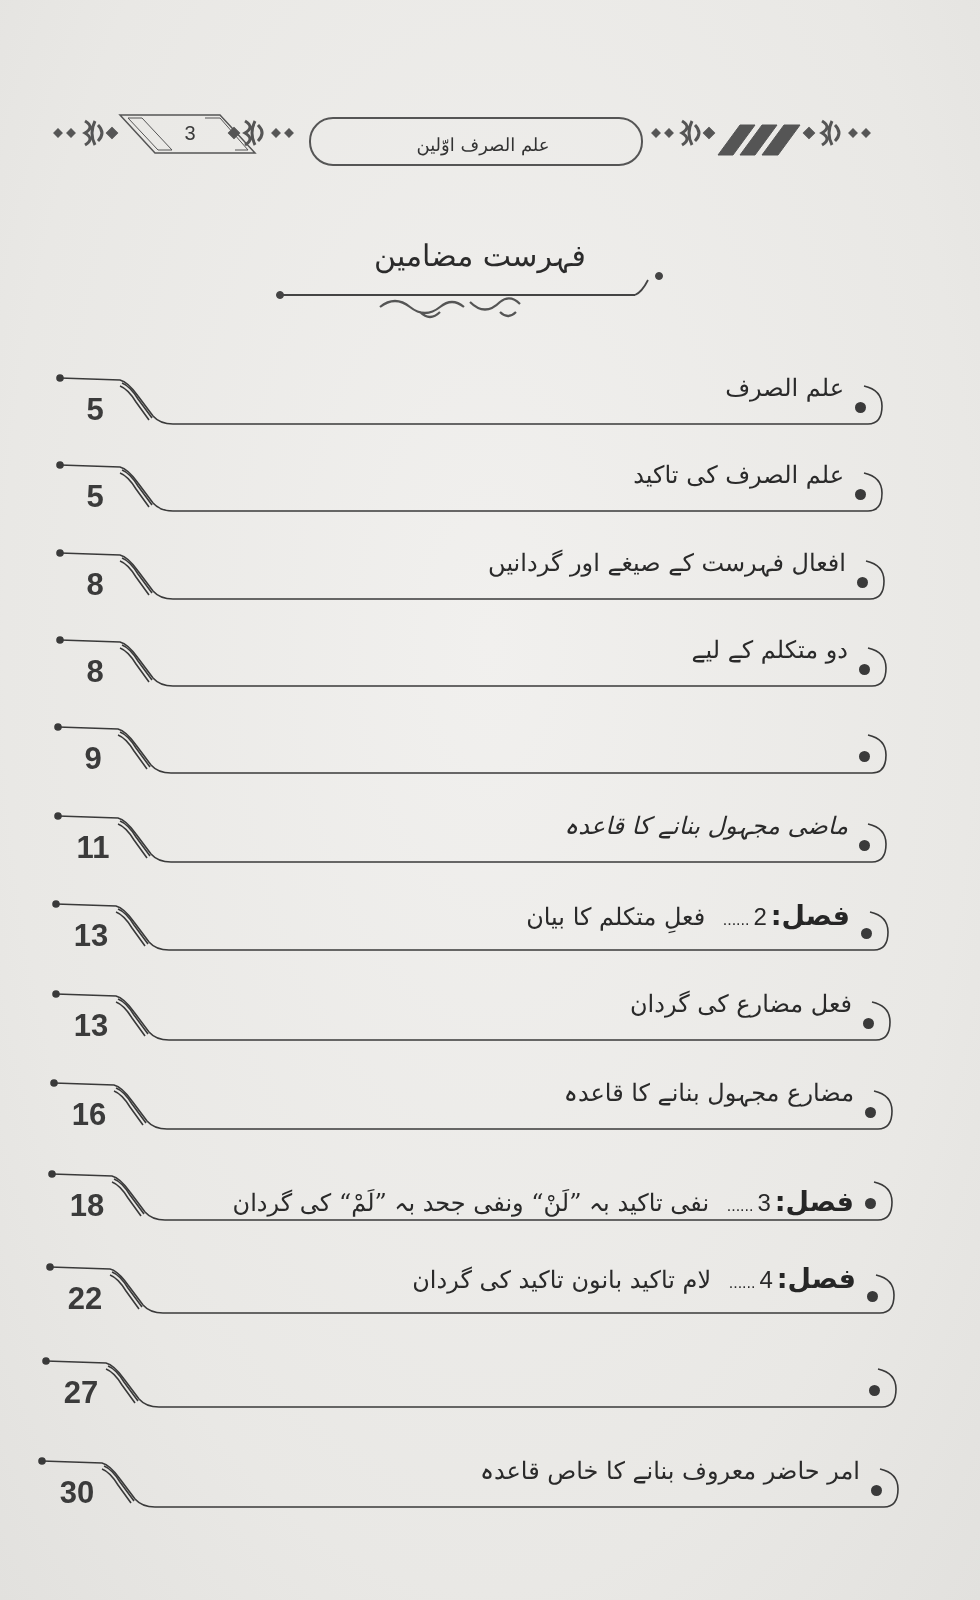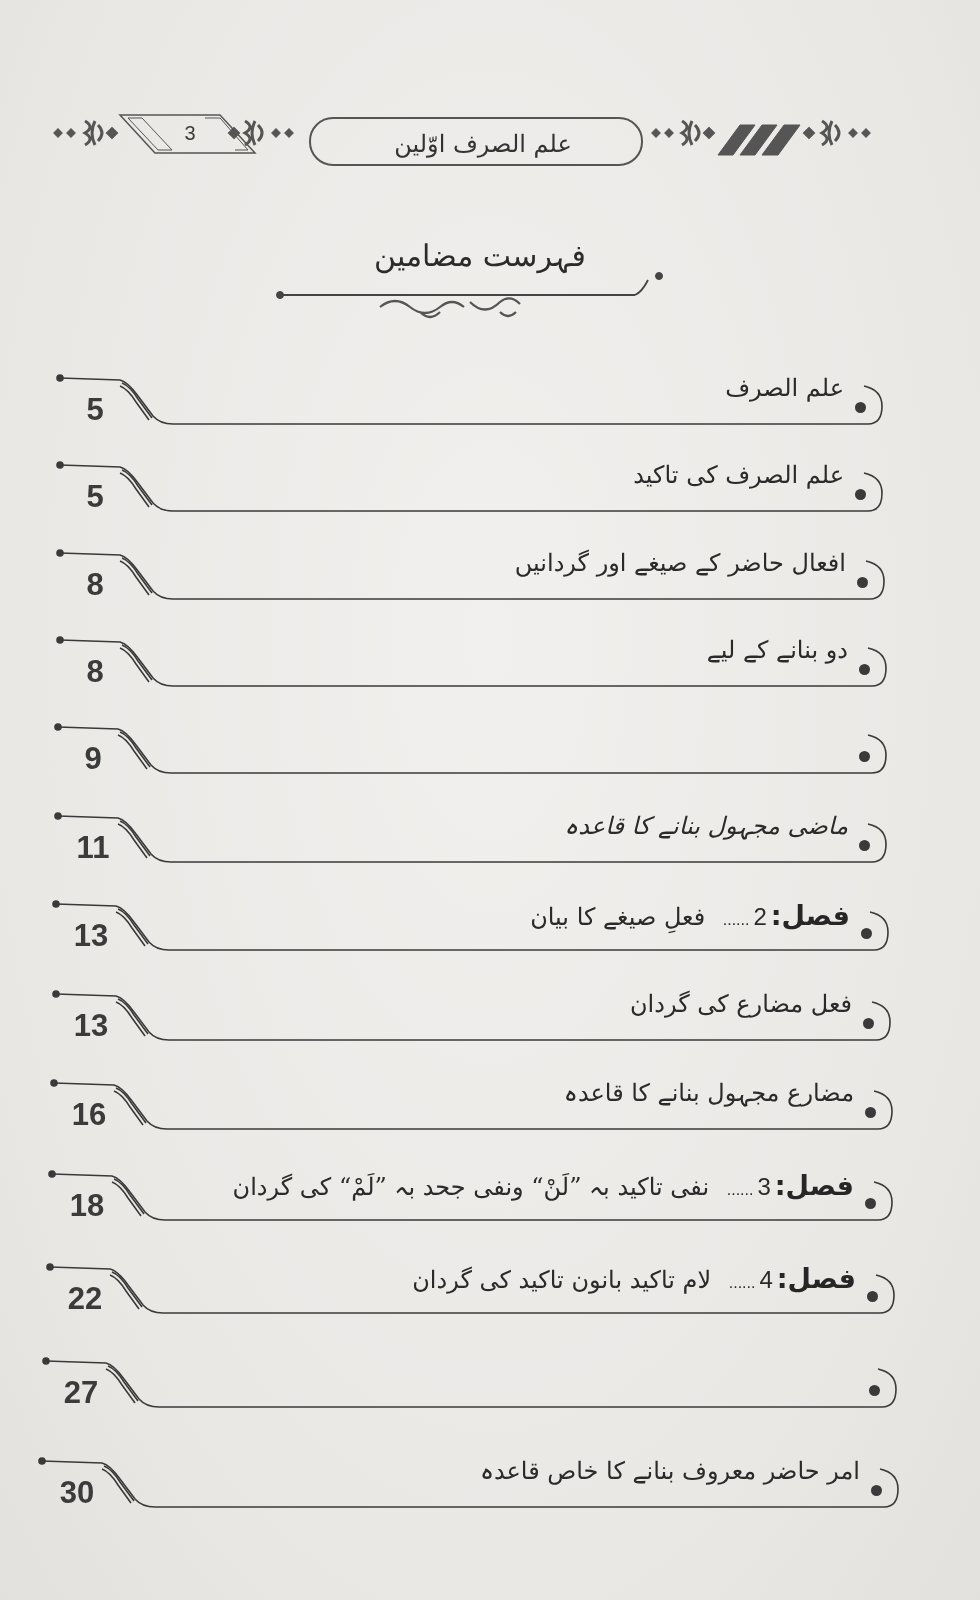--- a/index.html
+++ b/index.html
@@ -17,21 +17,21 @@
   
   .header { position: absolute; left: 50px; top: 105px; width: 850px; height: 65px; }
   .header svg { position: absolute; left: 0; top: 0; }
   .page-num {
     position: absolute; left: 175px; top: 122px; width: 30px; text-align: center;
     font-family: "Liberation Sans", sans-serif; font-size: 20px; color: #3a3a3a;
   }
   .running-title {
     position: absolute; left: 318px; top: 120px; width: 330px; height: 48px;
     display: flex; align-items: center; justify-content: center;
-    font-family: "DejaVu Serif", serif; font-size: 24px; color: #333;
+    font-family: "DejaVu Serif", serif; font-size: 18px; color: #333;
     direction: rtl;
   }
   
   .toc-title {
     position: absolute; left: 330px; top: 238px; width: 300px; text-align: center;
     font-family: "DejaVu Serif", serif; font-size: 30px; color: #2b2b2b; direction: rtl;
   }
   .title-rule { position: absolute; left: 270px; top: 262px; }
   
   .row { position: absolute; left: 0; width: 980px; height: 70px; }
@@ -147,38 +147,38 @@
            <path d="M60 6 L120 8 Q128 10 138 24 L153 44 Q160 52 173 52 L870 52"></path>
            <path d="M122 11 Q130 14 138 27 L152 46"></path>
            <path d="M120 14 Q128 17 136 30 L149 48"></path>
            <path d="M870 52 Q884 52 884 34 Q884 18 866 14"></path>
          </g>
        </svg>
        <div class="pnum" style="left:60px; top:20px;">8</div>
        <div class="bullet" style="left:857px; top:30px;"></div>
        <div class="label" style="right:134px; top:2px;">
          
-         <span>افعال حاضر کے صیغے اور گردانیں</span>
+         <span>افعال فہرست کے صیغے اور گردانیں</span>
        </div>
       </div>
       <div class="row" style="top: 634px;">
         <svg class="connector" width="980" height="70">
          <g stroke="#3a3a3a" fill="none" stroke-width="1.6">
            <circle cx="60" cy="6" r="3" fill="#3a3a3a"></circle>
            <path d="M60 6 L120 8 Q128 10 138 24 L153 44 Q160 52 173 52 L872 52"></path>
            <path d="M122 11 Q130 14 138 27 L152 46"></path>
            <path d="M120 14 Q128 17 136 30 L149 48"></path>
            <path d="M872 52 Q886 52 886 34 Q886 18 868 14"></path>
          </g>
        </svg>
        <div class="pnum" style="left:60px; top:20px;">8</div>
        <div class="bullet" style="left:859px; top:30px;"></div>
        <div class="label" style="right:132px; top:2px;">
          
-         <span>دو بنانے کے لیے</span>
+         <span>دو متکلم کے لیے</span>
        </div>
       </div>
       <div class="row" style="top: 721px;">
         <svg class="connector" width="980" height="70">
          <g stroke="#3a3a3a" fill="none" stroke-width="1.6">
            <circle cx="58" cy="6" r="3" fill="#3a3a3a"></circle>
            <path d="M58 6 L118 8 Q126 10 136 24 L151 44 Q158 52 171 52 L872 52"></path>
            <path d="M120 11 Q128 14 136 27 L150 46"></path>
            <path d="M118 14 Q126 17 134 30 L147 48"></path>
            <path d="M872 52 Q886 52 886 34 Q886 18 868 14"></path>
@@ -211,21 +211,21 @@
            <path d="M56 6 L116 8 Q124 10 134 24 L149 44 Q156 52 169 52 L874 52"></path>
            <path d="M118 11 Q126 14 134 27 L148 46"></path>
            <path d="M116 14 Q124 17 132 30 L145 48"></path>
            <path d="M874 52 Q888 52 888 34 Q888 18 870 14"></path>
          </g>
        </svg>
        <div class="pnum" style="left:56px; top:20px;">13</div>
        <div class="bullet" style="left:861px; top:30px;"></div>
        <div class="label" style="right:130px; top:2px;">
          <span class="fasl">فصل:</span><span class="num">2</span><span class="dots">......</span>
-         <span>فعلِ صیغے کا بیان</span>
+         <span>فعلِ متکلم کا بیان</span>
        </div>
       </div>
       <div class="row" style="top: 988px;">
         <svg class="connector" width="980" height="70">
          <g stroke="#3a3a3a" fill="none" stroke-width="1.6">
            <circle cx="56" cy="6" r="3" fill="#3a3a3a"></circle>
            <path d="M56 6 L116 8 Q124 10 134 24 L149 44 Q156 52 169 52 L876 52"></path>
            <path d="M118 11 Q126 14 134 27 L148 46"></path>
            <path d="M116 14 Q124 17 132 30 L145 48"></path>
            <path d="M876 52 Q890 52 890 34 Q890 18 872 14"></path>
@@ -260,21 +260,21 @@
          <g stroke="#3a3a3a" fill="none" stroke-width="1.6">
            <circle cx="52" cy="6" r="3" fill="#3a3a3a"></circle>
            <path d="M52 6 L112 8 Q120 10 130 24 L145 44 Q152 52 165 52 L878 52"></path>
            <path d="M114 11 Q122 14 130 27 L144 46"></path>
            <path d="M112 14 Q120 17 128 30 L141 48"></path>
            <path d="M878 52 Q892 52 892 34 Q892 18 874 14"></path>
          </g>
        </svg>
        <div class="pnum" style="left:52px; top:20px;">18</div>
        <div class="bullet" style="left:865px; top:30px;"></div>
-       <div class="label" style="right:126px; top:2px;margin-left:37px;">
+       <div class="label" style="right:126px; top:18px;margin-left:37px;">
          <span class="fasl">فصل:</span><span class="num">3</span><span class="dots">......</span>
          <span>نفی تاکید بہ ”لَنْ“ ونفی جحد بہ ”لَمْ“ کی گردان</span>
        </div>
       </div>
       <div class="row" style="top: 1261px;">
         <svg class="connector" width="980" height="70">
          <g stroke="#3a3a3a" fill="none" stroke-width="1.6">
            <circle cx="50" cy="6" r="3" fill="#3a3a3a"></circle>
            <path d="M50 6 L110 8 Q118 10 128 24 L143 44 Q150 52 163 52 L880 52"></path>
            <path d="M112 11 Q120 14 128 27 L142 46"></path>

